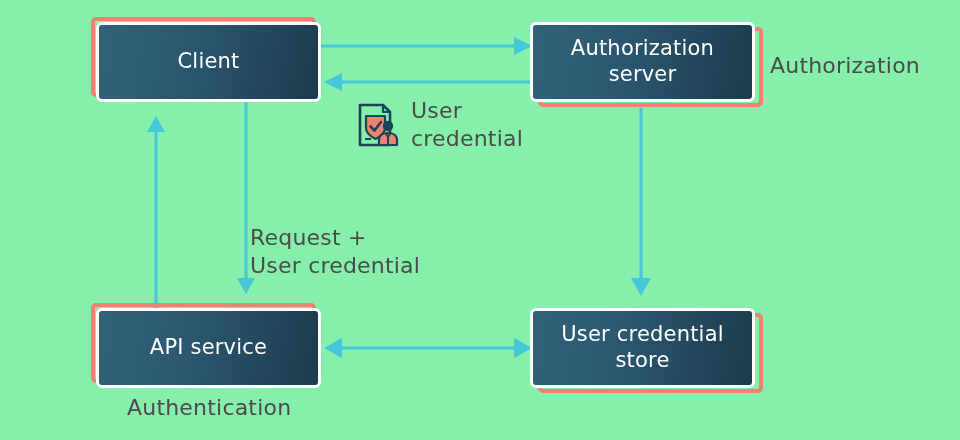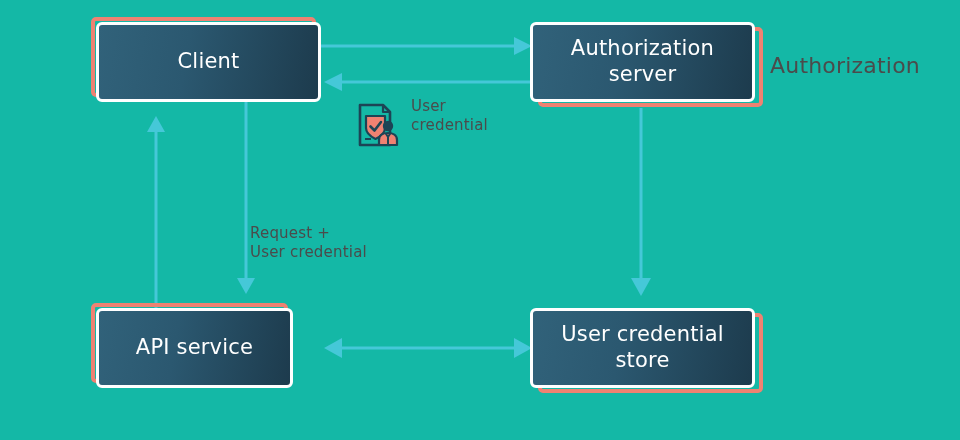--- a/index.html
+++ b/index.html
@@ -10,21 +10,21 @@
   body {
     width: 960px;
     height: 440px;
     overflow: hidden;
     font-family: "DejaVu Sans", sans-serif;
   }
   #canvas {
     position: relative;
     width: 960px;
     height: 440px;
-    background: #14b8a6;
+    background: #86efac;
   }
 
   
   .node {
     position: absolute;
     box-sizing: border-box;
   }
   
   .node .frame {
     position: absolute;
@@ -66,21 +66,21 @@
   .arrow-svg {
     position: absolute;
     overflow: visible;
     pointer-events: none;
   }
 
   
   .caption {
     position: absolute;
     color: #4b4b4b;
-    font-size: 15px;
+    font-size: 22px;
     line-height: 1.28;
     white-space: pre-line;
     font-weight: 400;
     letter-spacing: .2px;
   }
   .caption.big { font-size: 22px; }
 
   
   .cred-icon {
     position: absolute;
@@ -130,21 +130,21 @@
   </div>
 
   <div class="node" style="left:530px; top:22px; width:225px; height:80px;">
     <div class="frame off-down-right"></div>
     <div class="plate off-down-right">
       <span class="label">Authorization
 server</span>
     </div>
   </div>
 
-  <div class="node" style="left:96px; top:308px; width:197px; height:80px;">
+  <div class="node" style="left:96px; top:308px; width:225px; height:80px;">
     <div class="frame off-up-left"></div>
     <div class="plate off-up-left">
       <span class="label">API service</span>
     </div>
   </div>
 
   <div class="node" style="left:530px; top:308px; width:225px; height:80px;">
     <div class="frame off-down-right"></div>
     <div class="plate off-down-right">
       <span class="label">User credential
@@ -174,14 +174,15 @@
   </div>
 
   <div class="caption big" style="left:770px; top:52px;">Authorization</div>
 
   <div class="caption" style="left:411px; top:97px;">User
 credential</div>
 
   <div class="caption" style="left:250px; top:224px;">Request +
 User credential</div>
 
+  <div class="caption big" style="left:127px; top:394px;">Authentication</div>
 
 </div>
 
 </body></html>

